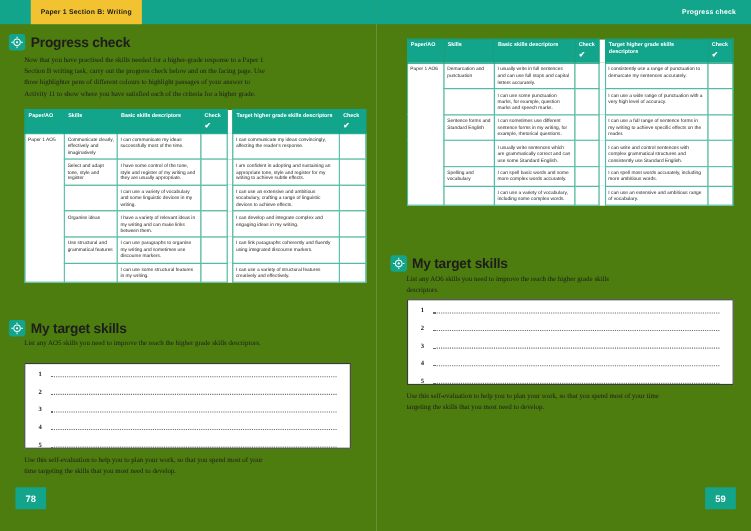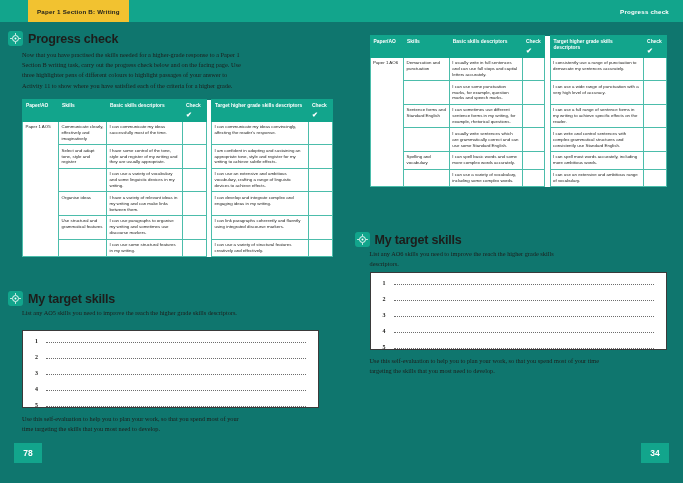--- a/index.html
+++ b/index.html
@@ -3,21 +3,21 @@
 <meta charset="utf-8">
 <style>
   * { box-sizing: border-box; margin: 0; padding: 0; }
   html, body {
     width: 683px; height: 483px;
     font-family: "Liberation Sans", sans-serif;
     background: #ffffff;
     overflow: hidden;
   }
   .spread { position: relative; width: 683px; height: 483px; display: flex; }
-  .page { position: relative; width: 341.5px; height: 483px; background: #0f766e; }
+  .page { position: relative; width: 341.5px; height: 483px; background: #4d7c0f; }
   .page-right { width: 341.5px; }
 
   
   .header-band {
     position: absolute; top: 0; left: 0; right: 0; height: 22px;
     background: #12a58c;
   }
   .header-tab {
     position: absolute; top: 0; left: 28px; height: 22px;
     background: #f2c230; color: #1d1d1b;
@@ -360,15 +360,15 @@
         <span class="dots"></span>
       </div>
       <div class="skills-line">
         <span class="skills-num">5</span>
         <span class="dots"></span>
       </div>
     </div>
 
     <p class="note" style="position:absolute; left:28px; top:356px; width:230px;">Use this self-evaluation to help you to plan your work, so that you spend most of your time targeting the skills that you most need to develop.</p>
 
-    <div class="pagenum right">34</div>
+    <div class="pagenum right">59</div>
   </div>
 </div>
 
 </body></html>

